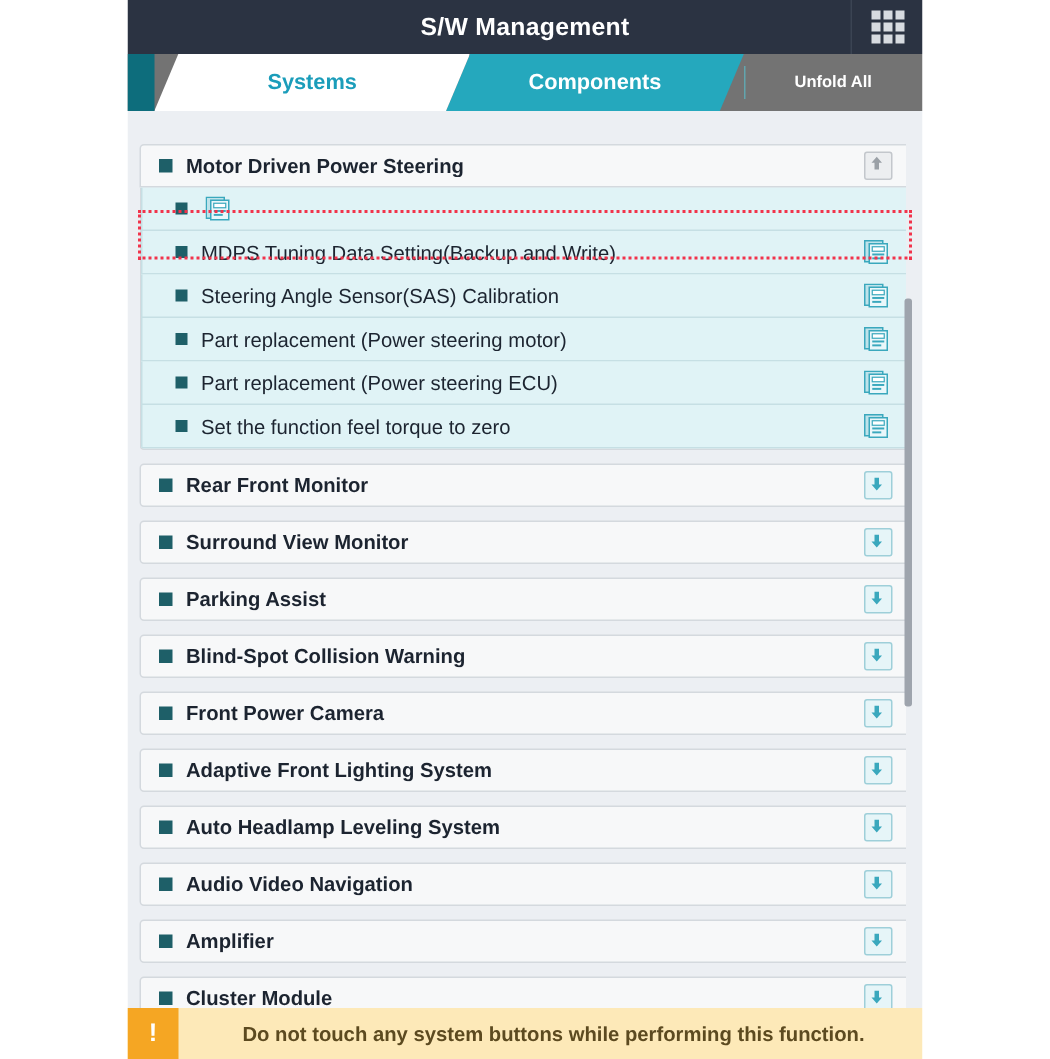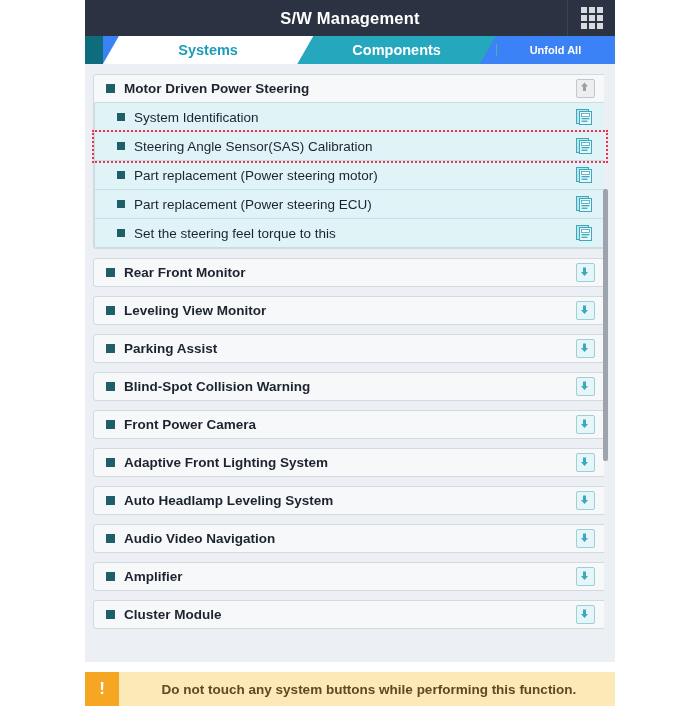--- a/index.html
+++ b/index.html
@@ -59,22 +59,22 @@
   .grid-glyph i {
     display: block;
     width: 6px;
     height: 6px;
     background: #d7dbe0;
   }
 
   
   .tabbar {
     position: relative;
-    height: 28px;
-    background: #3b82f6;
+    height: 38px;
+    background: #737373;
     display: flex;
     align-items: stretch;
   }
   .tab {
     position: relative;
     display: flex;
     align-items: center;
     justify-content: center;
     font-size: 14.5px;
     font-weight: bold;
@@ -118,21 +118,21 @@
     bottom: 8px;
     width: 1px;
     background: #62a5ae;
   }
 
   
   .list-wrap {
     position: relative;
     height: 598px;
     background: #eceff3;
-    padding: 10px 8px 0 8px;
+    padding: 22px 8px 0 8px;
     box-sizing: border-box;
     overflow: hidden;
   }
   .scroll-track {
     position: absolute;
     right: 3px;
     top: 0;
     width: 8px;
     height: 100%;
     background: #eceff3;
@@ -320,21 +320,33 @@
             <span class="label">Motor Driven Power Steering</span>
             <span class="icon-slot">
               <span class="icon-up"><svg width="15" height="15" viewBox="0 0 15 15">
                   <path d="M7.5 2.5 L11 6.5 L9 6.5 L9 11 L6 11 L6 6.5 L4 6.5 Z" fill="#9aa0a6"></path>
                 </svg></span>
             </span>
           </div>
           <div class="subs">
             <div class="row row-sub">
               <span class="bullet"></span>
-              <span class="label">System Identification</span>
+              <span class="icon-slot">
+                <svg class="icon-docs" width="17" height="17" viewBox="0 0 17 17">
+                  <rect x="0.5" y="0.5" width="12" height="14" fill="#bfe3ea" stroke="#3aa8bd"></rect>
+                  <rect x="3.5" y="2.5" width="12" height="13" fill="#e9f7fa" stroke="#3aa8bd"></rect>
+                  <rect x="5.5" y="4.5" width="8" height="3" fill="#ffffff" stroke="#3aa8bd" stroke-width="0.8"></rect>
+                  <rect x="5.5" y="9" width="8" height="1.3" fill="#3aa8bd"></rect>
+                  <rect x="5.5" y="11.6" width="6" height="1.3" fill="#3aa8bd"></rect>
+                </svg>
+              </span>
+            </div>
+            <div class="row row-sub">
+              <span class="bullet"></span>
+              <span class="label">MDPS Tuning Data Setting(Backup and Write)</span>
               <span class="icon-slot">
                 <svg class="icon-docs" width="17" height="17" viewBox="0 0 17 17">
                   <rect x="0.5" y="0.5" width="12" height="14" fill="#bfe3ea" stroke="#3aa8bd"></rect>
                   <rect x="3.5" y="2.5" width="12" height="13" fill="#e9f7fa" stroke="#3aa8bd"></rect>
                   <rect x="5.5" y="4.5" width="8" height="3" fill="#ffffff" stroke="#3aa8bd" stroke-width="0.8"></rect>
                   <rect x="5.5" y="9" width="8" height="1.3" fill="#3aa8bd"></rect>
                   <rect x="5.5" y="11.6" width="6" height="1.3" fill="#3aa8bd"></rect>
                 </svg>
               </span>
             </div>
@@ -372,21 +384,21 @@
                   <rect x="0.5" y="0.5" width="12" height="14" fill="#bfe3ea" stroke="#3aa8bd"></rect>
                   <rect x="3.5" y="2.5" width="12" height="13" fill="#e9f7fa" stroke="#3aa8bd"></rect>
                   <rect x="5.5" y="4.5" width="8" height="3" fill="#ffffff" stroke="#3aa8bd" stroke-width="0.8"></rect>
                   <rect x="5.5" y="9" width="8" height="1.3" fill="#3aa8bd"></rect>
                   <rect x="5.5" y="11.6" width="6" height="1.3" fill="#3aa8bd"></rect>
                 </svg>
               </span>
             </div>
             <div class="row row-sub">
               <span class="bullet"></span>
-              <span class="label">Set the steering feel torque to this</span>
+              <span class="label">Set the function feel torque to zero</span>
               <span class="icon-slot">
                 <svg class="icon-docs" width="17" height="17" viewBox="0 0 17 17">
                   <rect x="0.5" y="0.5" width="12" height="14" fill="#bfe3ea" stroke="#3aa8bd"></rect>
                   <rect x="3.5" y="2.5" width="12" height="13" fill="#e9f7fa" stroke="#3aa8bd"></rect>
                   <rect x="5.5" y="4.5" width="8" height="3" fill="#ffffff" stroke="#3aa8bd" stroke-width="0.8"></rect>
                   <rect x="5.5" y="9" width="8" height="1.3" fill="#3aa8bd"></rect>
                   <rect x="5.5" y="11.6" width="6" height="1.3" fill="#3aa8bd"></rect>
                 </svg>
               </span>
             </div>
@@ -399,21 +411,21 @@
             <span class="icon-slot">
               <span class="icon-down"><svg width="15" height="15" viewBox="0 0 15 15">
                   <path d="M7.5 12 L4 8 L6 8 L6 3.5 L9 3.5 L9 8 L11 8 Z" fill="#3aa8bd"></path>
                 </svg></span>
             </span>
           </div>
         </div>
         <div class="group">
           <div class="row row-head">
             <span class="bullet"></span>
-            <span class="label">Leveling View Monitor</span>
+            <span class="label">Surround View Monitor</span>
             <span class="icon-slot">
               <span class="icon-down"><svg width="15" height="15" viewBox="0 0 15 15">
                   <path d="M7.5 12 L4 8 L6 8 L6 3.5 L9 3.5 L9 8 L11 8 Z" fill="#3aa8bd"></path>
                 </svg></span>
             </span>
           </div>
         </div>
         <div class="group">
           <div class="row row-head">
             <span class="bullet"></span>

